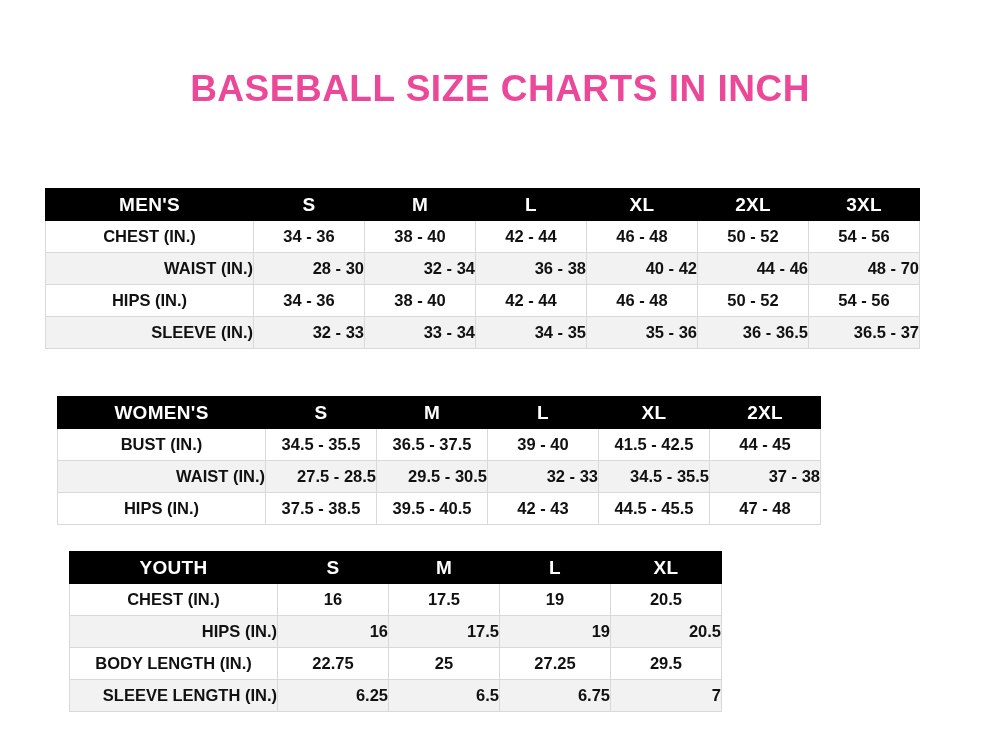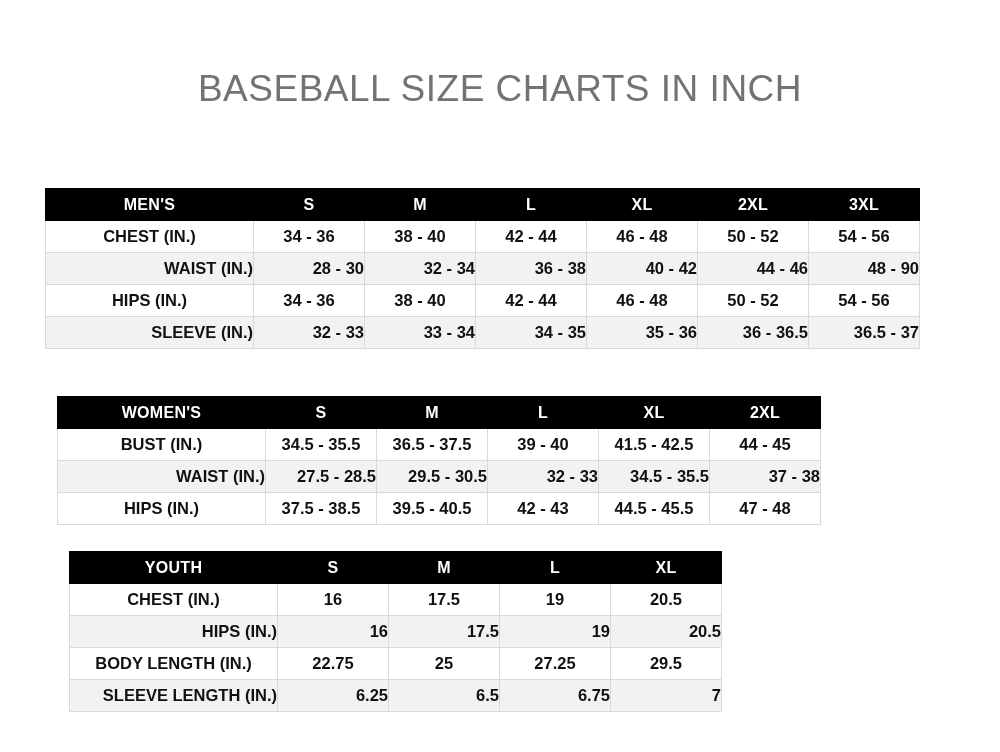--- a/index.html
+++ b/index.html
@@ -20,23 +20,23 @@
     height: 752px;
     position: relative;
   }
   .title {
     position: absolute;
     top: 68px;
     left: 0;
     width: 1000px;
     text-align: center;
     font-size: 37px;
-    font-weight: normal;
+    font-weight: bold;
     letter-spacing: 0.5px;
-    color: #737373;
+    color: #ec4899;
     font-family: "Liberation Sans", sans-serif;
   }
 
   table.size-table {
     border-collapse: collapse;
     table-layout: fixed;
     font-size: 16.5px;
     font-weight: bold;
   }
   table.size-table th,
@@ -45,21 +45,21 @@
     text-align: center;
     white-space: nowrap;
     padding: 0;
     height: 31px;
     line-height: 31px;
   }
   table.size-table thead th {
     background: #000000;
     color: #ffffff;
     border: 1px solid #000000;
-    font-size: 16px;
+    font-size: 19px;
     letter-spacing: 0.3px;
   }
   table.size-table thead th.label-head {
     text-align: center;
   }
   table.size-table tbody tr.odd td {
     background: #ffffff;
   }
   table.size-table tbody tr.even td {
     background: #f2f2f2;
@@ -138,21 +138,21 @@
           <td>50 - 52</td>
           <td>54 - 56</td>
         </tr>
         <tr class="even">
           <td class="rowlabel">WAIST (IN.)</td>
           <td>28 - 30</td>
           <td>32 - 34</td>
           <td>36 - 38</td>
           <td>40 - 42</td>
           <td>44 - 46</td>
-          <td>48 - 90</td>
+          <td>48 - 70</td>
         </tr>
         <tr class="odd">
           <td class="rowlabel">HIPS (IN.)</td>
           <td>34 - 36</td>
           <td>38 - 40</td>
           <td>42 - 44</td>
           <td>46 - 48</td>
           <td>50 - 52</td>
           <td>54 - 56</td>
         </tr>

